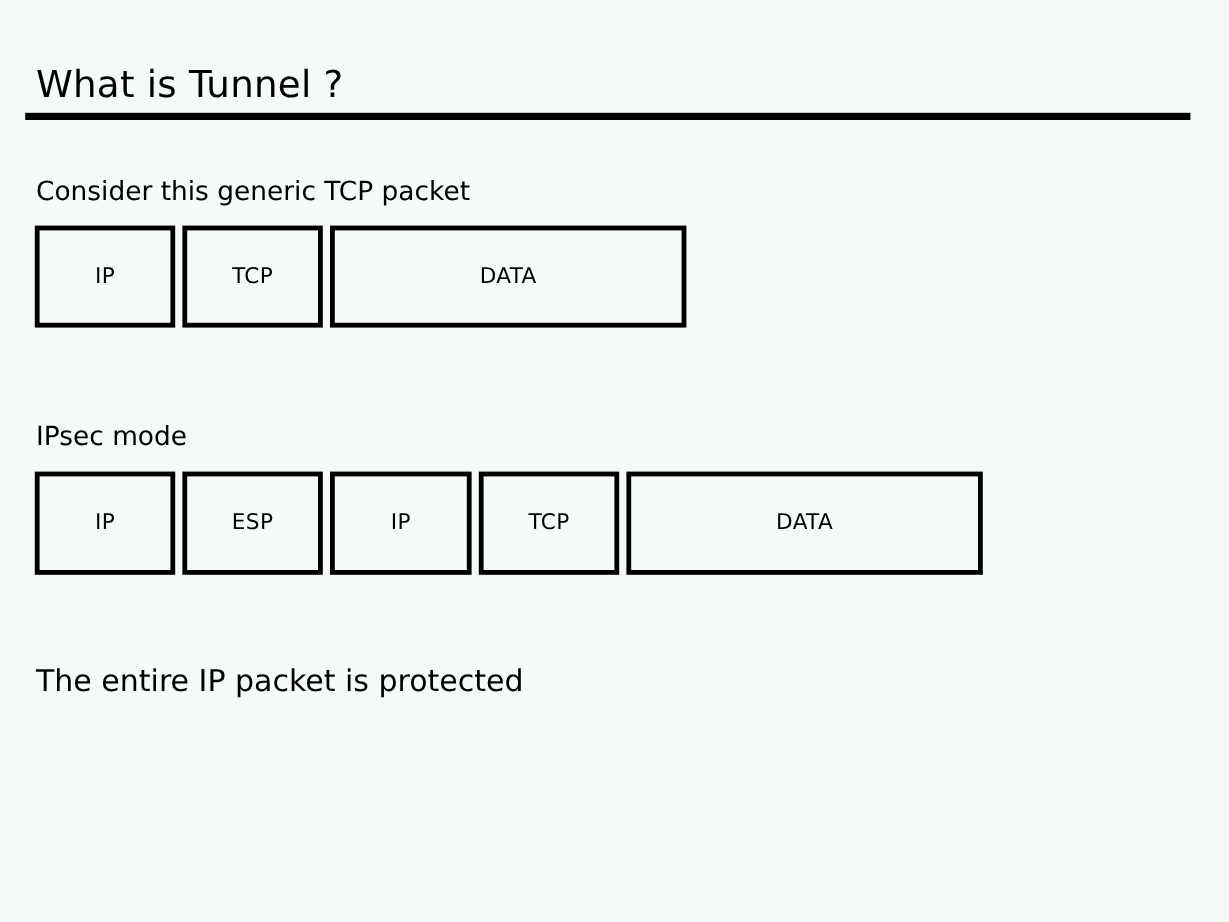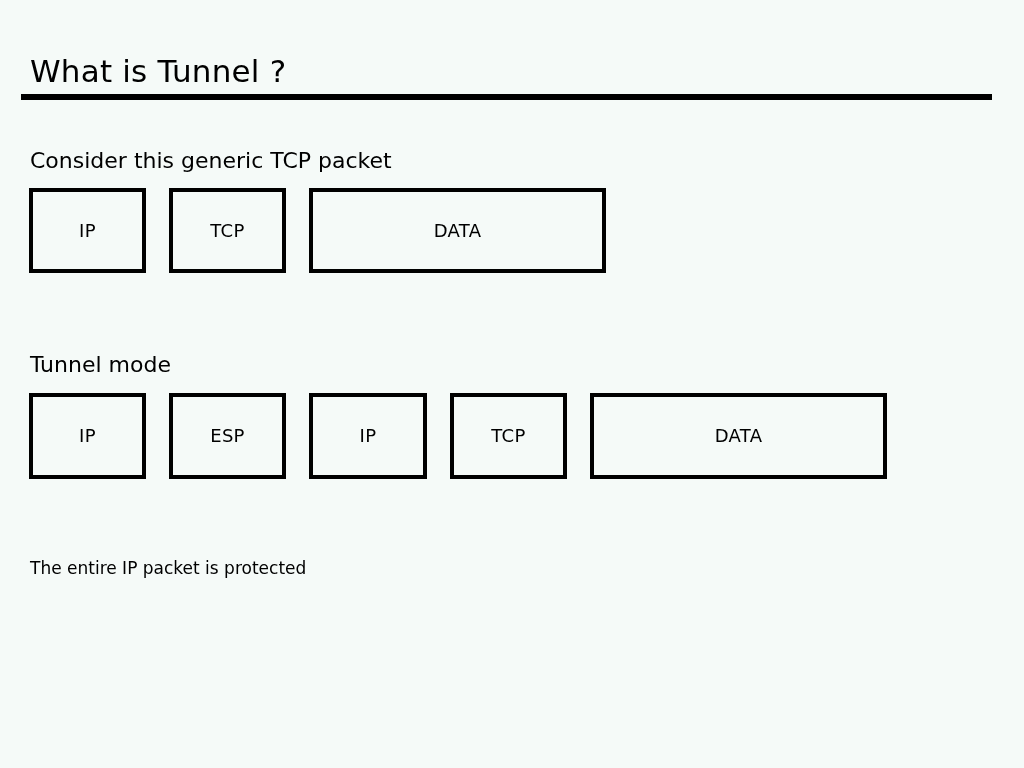--- a/index.html
+++ b/index.html
@@ -43,21 +43,21 @@
     line-height: 30px;
     font-weight: 400;
     white-space: nowrap;
   }
   #label-generic { left: 30px; top: 146px; }
   #label-tunnel  { left: 30px; top: 350px; }
   #footer-note {
     position: absolute;
     left: 30px;
     top: 553px;
-    font-size: 17px;
+    font-size: 25px;
     line-height: 30px;
     font-weight: 400;
     white-space: nowrap;
   }
 
   
   .packet-row {
     position: absolute;
     display: flex;
     align-items: stretch;
@@ -65,21 +65,21 @@
   #packet-row-generic { left: 29px; top: 188px; height: 85px; }
   #packet-row-tunnel  { left: 29px; top: 393px; height: 86px; }
 
   .packet-field {
     border: 4px solid #000000;
     background: #f5faf8;
     box-sizing: border-box;
     display: flex;
     align-items: center;
     justify-content: center;
-    margin-right: 23px;
+    margin-right: 6px;
   }
   .packet-field:last-child { margin-right: 0; text-align: right; }
   .packet-field-label {
     font-size: 18px;
     line-height: 22px;
     font-weight: 400;
     letter-spacing: 0.3px;
     white-space: nowrap;
   }
 </style>
@@ -101,21 +101,21 @@
   <div class="packet-field" style="width:117px">
     <span class="packet-field-label">TCP</span>
   </div>
 
   <div class="packet-field" style="width:297px">
     <span class="packet-field-label">DATA</span>
   </div>
 
 </div>
 
-<div class="section-label" id="label-tunnel">Tunnel mode</div>
+<div class="section-label" id="label-tunnel">IPsec mode</div>
 
 <div class="packet-row" id="packet-row-tunnel">
 
   <div class="packet-field" style="width:117px">
     <span class="packet-field-label">IP</span>
   </div>
 
   <div class="packet-field" style="width:117px">
     <span class="packet-field-label">ESP</span>
   </div>

